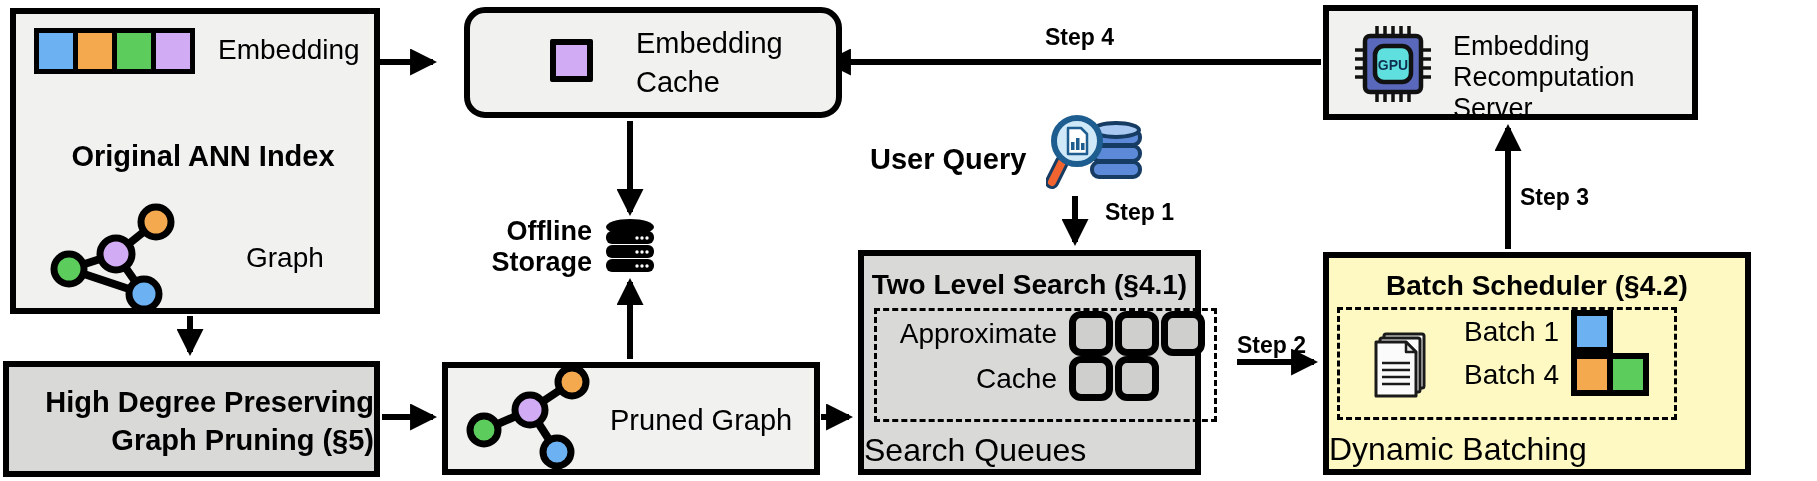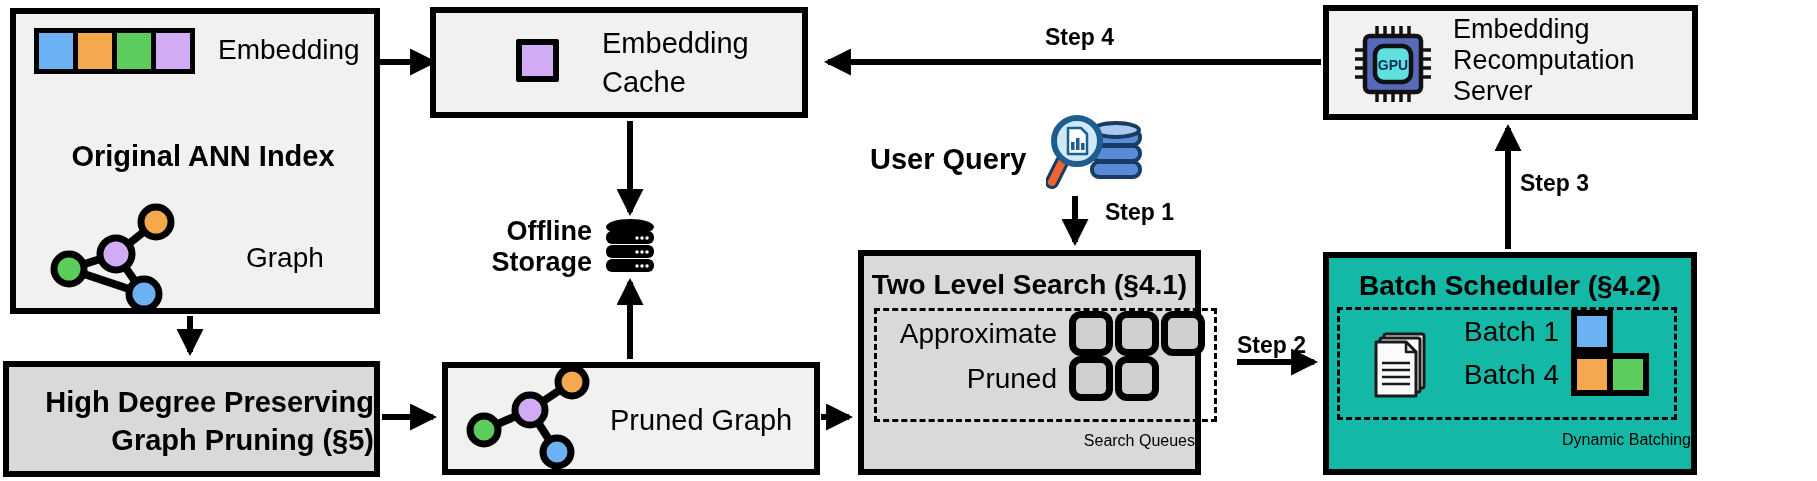--- a/index.html
+++ b/index.html
@@ -24,21 +24,21 @@
   .dashed{position:absolute;border:3px dashed #000;box-sizing:border-box;
           display:flex;flex-direction:column;justify-content:flex-start;}
   .q-row{display:flex;align-items:center;justify-content:flex-end;}
   .q-label{font-size:28px;margin-right:12px;white-space:nowrap;}
   .q-slots{display:flex;gap:2px;align-items:center;}
   .q-slot{width:30px;height:31px;border:7px solid #000;border-radius:12px;background:#cfcfcd;}
   .slot-col{width:136px;display:flex;gap:2px;}
   .b-slot{width:30px;height:31px;border:6px solid #000;}
   .b-slot + .b-slot{margin-left:-6px;}
   .b-col{width:86px;display:flex;}
-  .caption{position:absolute;left:0;right:0;text-align:right;font-size:16px;}
+  .caption{position:absolute;left:0;right:0;text-align:left;font-size:32px;}
 </style>
 </head>
 <body>
 
 <div class="canvas">
 
   <svg class="arrows">
     <defs>
       <marker id="ah" viewBox="0 0 10 10" refX="8.5" refY="5" markerWidth="27" markerHeight="27" markerUnits="userSpaceOnUse" orient="auto">
         <path d="M0,0 L10,5 L0,10 Z" fill="#000"></path>
@@ -76,21 +76,21 @@
       <circle cx="100" cy="96" r="15" stroke="#000" stroke-width="7" fill="#6cb2f3"></circle>
     </svg>
     <div class="lbl" style="left:230px;top:228px;font-size:28px;">Graph</div>
   </div>
 
   <div class="box" style="left: 3px; top: 361px; width: 377px; height: 116px; text-align: right; padding-top: 16px; background-color: rgb(217, 217, 215);">
     <div class="bold" style="font-size:29px;line-height:38px;">High Degree Preserving</div>
     <div class="bold" style="font-size:29px;line-height:38px;">Graph Pruning (§5)</div>
   </div>
 
-  <div class="box" style="left: 430px; top: 7px; width: 378px; height: 111px; background-color: rgb(241, 241, 239);">
+  <div class="box" style="left: 464px; top: 7px; width: 378px; height: 111px; background-color: rgb(241, 241, 239); border-radius: 21px;">
     <div class="cache-sq" style="left: 80px; top: 26px; background-color: rgb(209, 171, 243);"></div>
     <div class="abs" style="left:166px;top:11px;width:190px;font-size:29px;line-height:39px;">Embedding Cache</div>
   </div>
 
   <div class="abs bold" style="left:462px;top:216px;width:130px;text-align:right;font-size:27px;line-height:31px;">Offline Storage</div>
   <svg class="abs" style="left:604px;top:218px;" width="52" height="58" viewBox="0 0 52 58">
     <rect x="2" y="41" width="48" height="13" rx="6" fill="#000"></rect>
     <rect x="2" y="27" width="48" height="13" rx="6" fill="#000"></rect>
     <rect x="2" y="13" width="48" height="13" rx="6" fill="#000"></rect>
     <ellipse cx="26" cy="9" rx="24" ry="8" fill="#000"></ellipse>
@@ -145,32 +145,32 @@
     <div class="dashed" style="left:10px;top:52px;width:343px;height:114px;padding-right:9px;">
       <div class="q-row">
         <span class="q-label">Approximate</span>
         <span class="q-slots slot-col">
           <span class="q-slot"></span>
           <span class="q-slot"></span>
           <span class="q-slot"></span>
         </span>
       </div>
       <div class="q-row">
-        <span class="q-label">Pruned</span>
+        <span class="q-label">Cache</span>
         <span class="q-slots slot-col">
           <span class="q-slot"></span>
           <span class="q-slot"></span>
         </span>
       </div>
     </div>
     <div class="caption" style="top:176px;">Search Queues</div>
   </div>
   <div class="step-label" style="left:1237px;top:332px;">Step 2</div>
 
-  <div class="box" style="left: 1323px; top: 252px; width: 374px; height: 223px; background-color: #14b8a6;">
+  <div class="box" style="left: 1323px; top: 252px; width: 428px; height: 223px; background-color: #fef9c3;">
     <div class="center-title bold" style="top:12px;font-size:28px;">Batch Scheduler (§4.2)</div>
     <div class="dashed" style="left:8px;top:49px;width:340px;height:113px;padding-right:17px;">
       <svg class="abs" style="left:28px;top:22px;" width="66" height="68" viewBox="0 0 66 68">
         <rect x="16" y="2" width="40" height="54" rx="2" fill="#fbfbfb" stroke="#1a1a1a" stroke-width="3"></rect>
         <rect x="12" y="6" width="40" height="54" rx="2" fill="#fbfbfb" stroke="#1a1a1a" stroke-width="3"></rect>
         <path d="M8,10 h30 l10,10 v44 h-40 z" fill="#fbfbfb" stroke="#1a1a1a" stroke-width="3" stroke-linejoin="round"></path>
         <path d="M38,10 v10 h10 z" fill="#e8e8e8" stroke="#1a1a1a" stroke-width="2.5" stroke-linejoin="round"></path>
         <line x1="14" y1="31" x2="42" y2="31" stroke="#1a1a1a" stroke-width="2.5"></line>
         <line x1="14" y1="38" x2="42" y2="38" stroke="#1a1a1a" stroke-width="2.5"></line>
         <line x1="14" y1="45" x2="42" y2="45" stroke="#1a1a1a" stroke-width="2.5"></line>
@@ -185,21 +185,21 @@
       <div class="q-row">
         <span class="q-label">Batch 4</span>
         <span class="b-col">
           <span class="b-slot" style="background-color: rgb(245, 169, 79);"></span>
           <span class="b-slot" style="background-color: rgb(92, 204, 92);"></span>
         </span>
       </div>
     </div>
     <div class="caption" style="top:173px;">Dynamic Batching</div>
   </div>
-  <div class="step-label" style="left:1520px;top:170px;">Step 3</div>
+  <div class="step-label" style="left:1520px;top:184px;">Step 3</div>
 
   <div class="box" style="left: 1323px; top: 5px; width: 375px; height: 115px; background-color: rgb(241, 241, 239);">
     <svg class="abs" style="left:20px;top:11px;" width="88" height="84" viewBox="0 0 88 84">
       <g stroke="#111" stroke-width="3.5">
         <line x1="28" y1="4" x2="28" y2="14"></line>
           <line x1="36" y1="4" x2="36" y2="14"></line>
         <line x1="44" y1="4" x2="44" y2="14"></line>
           <line x1="52" y1="4" x2="52" y2="14"></line>
         <line x1="60" y1="4" x2="60" y2="14"></line>
         <line x1="28" y1="70" x2="28" y2="80"></line>
@@ -213,17 +213,17 @@
           <line x1="6" y1="55" x2="16" y2="55"></line>
         <line x1="72" y1="28" x2="82" y2="28"></line>
           <line x1="72" y1="37" x2="82" y2="37"></line>
         <line x1="72" y1="46" x2="82" y2="46"></line>
           <line x1="72" y1="55" x2="82" y2="55"></line>
       </g>
       <rect x="16" y="14" width="56" height="56" rx="5" stroke="#111" stroke-width="4.5" fill="#5a68bb"></rect>
       <rect x="26" y="24" width="36" height="36" rx="9" stroke="#111" stroke-width="4.5" fill="#5fe0df"></rect>
       <text x="44" y="48" text-anchor="middle" font-size="14" font-weight="bold" fill="#0e2f52" font-family="Liberation Sans, sans-serif">GPU</text>
     </svg>
-    <div class="abs" style="left:124px;top:3px;width:235px;font-size:27px;line-height:31px;">Embedding Recomputation Server</div>
+    <div class="abs" style="left:124px;top:20px;width:235px;font-size:27px;line-height:31px;">Embedding Recomputation Server</div>
   </div>
   <div class="step-label" style="left:1045px;top:24px;">Step 4</div>
 
 </div>
 
 </body></html>

